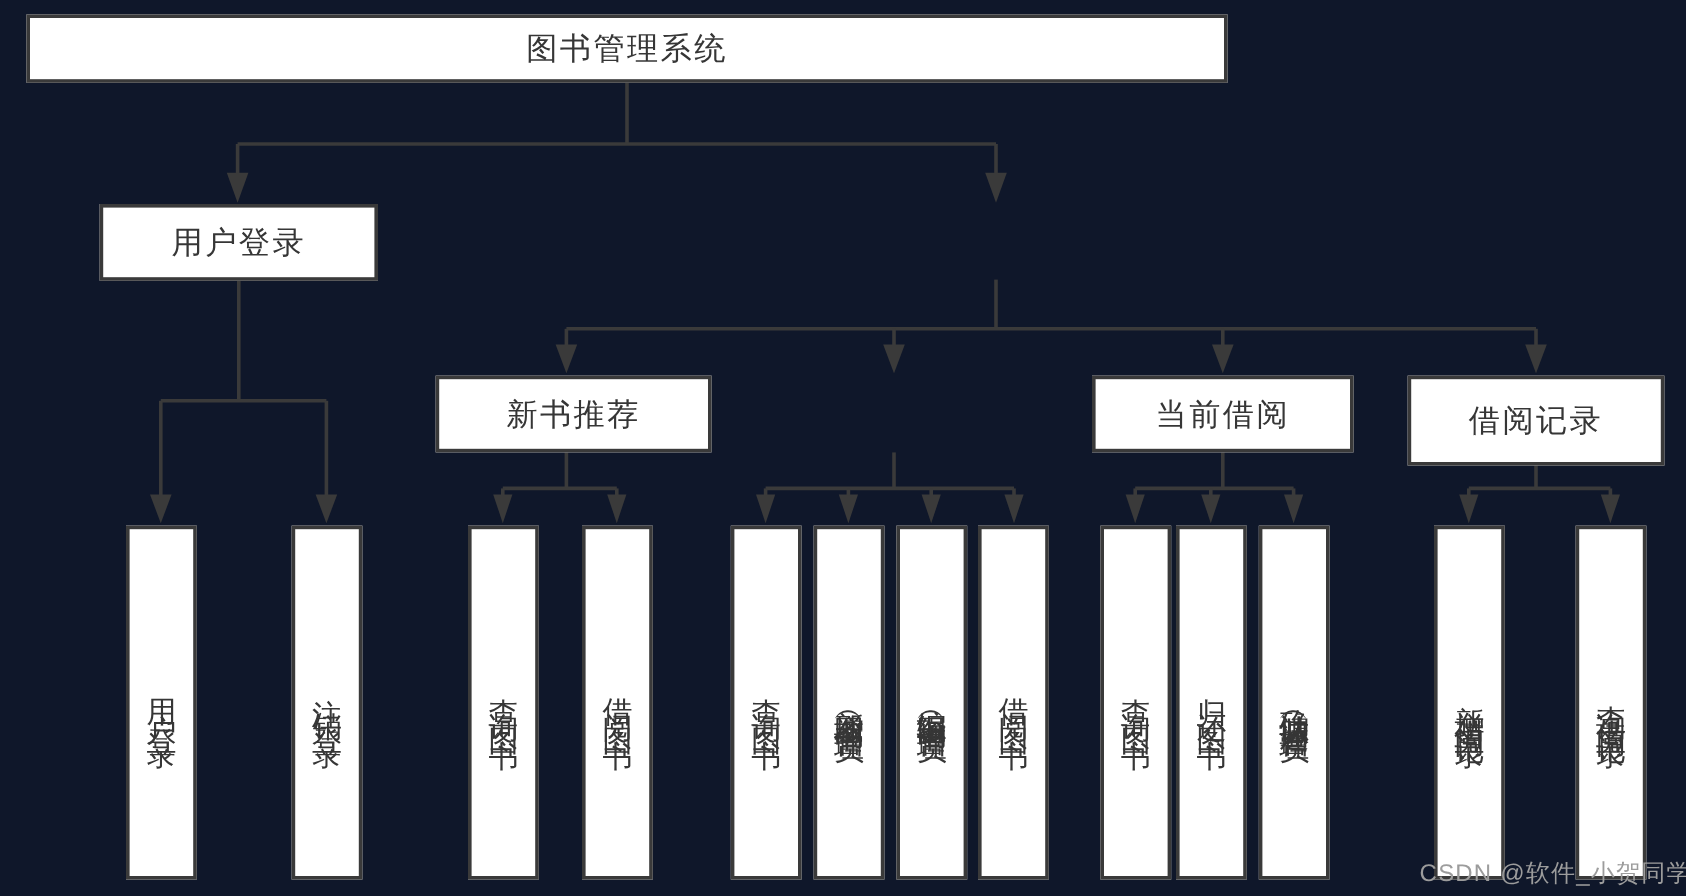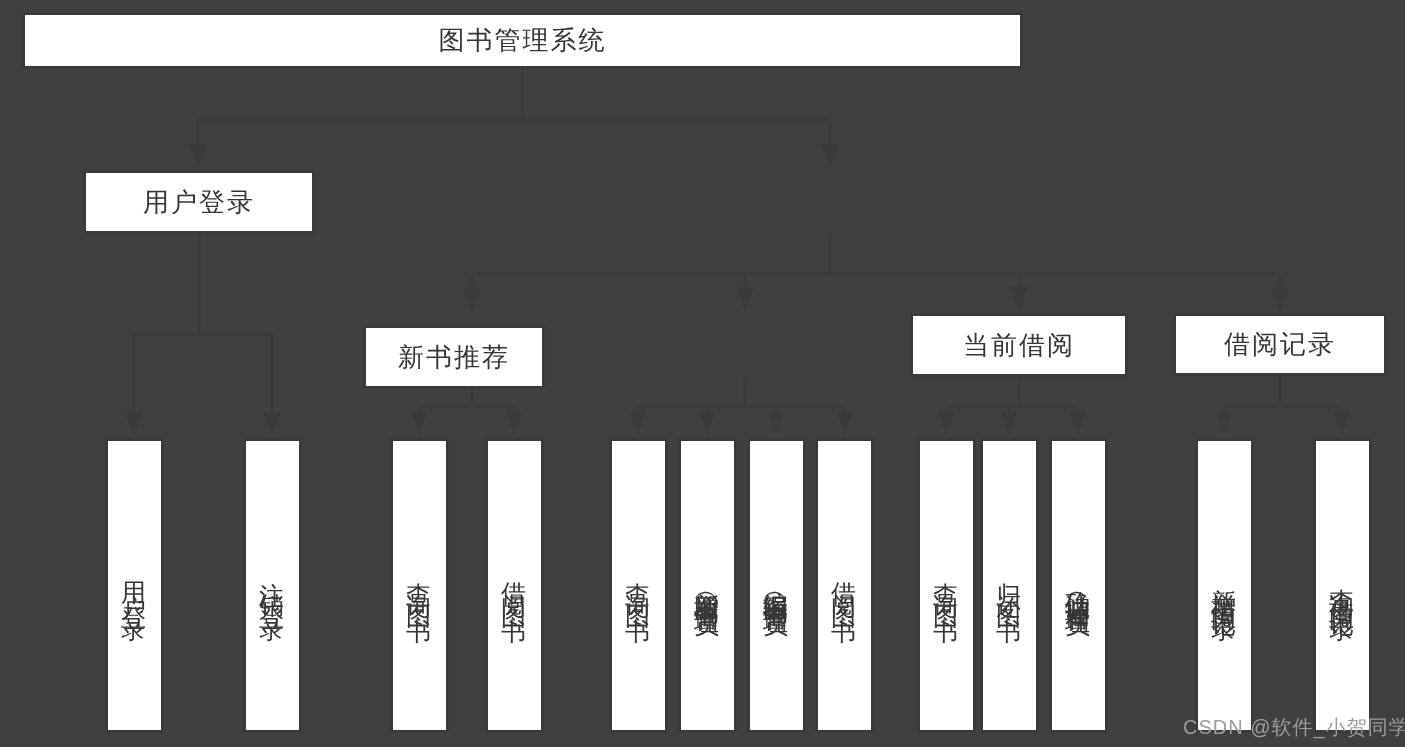--- a/index.html
+++ b/index.html
@@ -4,21 +4,21 @@
 <style>
   html, body {
     margin: 0;
     padding: 0;
     background: #ffffff;
   }
   #canvas {
     position: relative;
     width: 1405px;
     height: 747px;
-    background: #404040;
+    background: #0f172a;
     font-family: "Liberation Sans", "DejaVu Sans", sans-serif;
     overflow: hidden;
   }
   #connectors {
     position: absolute;
     left: 0; top: 0;
     width: 1405px;
     height: 747px;
   }
   .box {
@@ -136,27 +136,27 @@
   </svg>
 
   <div class="box root-box">
     <span class="h-label">图书管理系统</span>
   </div>
 
   <div class="box l2-a">
     <span class="h-label">用户登录</span>
   </div>
 
-  <div class="box l3" style="left:363px;width:182px;margin-top:12px;">
+  <div class="box l3" style="left:363px;width:230px;">
     <span class="h-label">新书推荐</span>
   </div>
   <div class="box l3" style="left:910px;width:218px;">
     <span class="h-label">当前借阅</span>
   </div>
-  <div class="box l3" style="left:1173px;width:214px;height:63px;">
+  <div class="box l3" style="left:1173px;width:214px;height:75px;">
     <span class="h-label">借阅记录</span>
   </div>
 
   <div class="box leaf" style="left:105px;">
     <span class="v-label v-short">用户登录</span>
   </div>
   <div class="box leaf" style="left:243px;">
     <span class="v-label v-short">注销登录</span>
   </div>
   <div class="box leaf" style="left:390px;">

